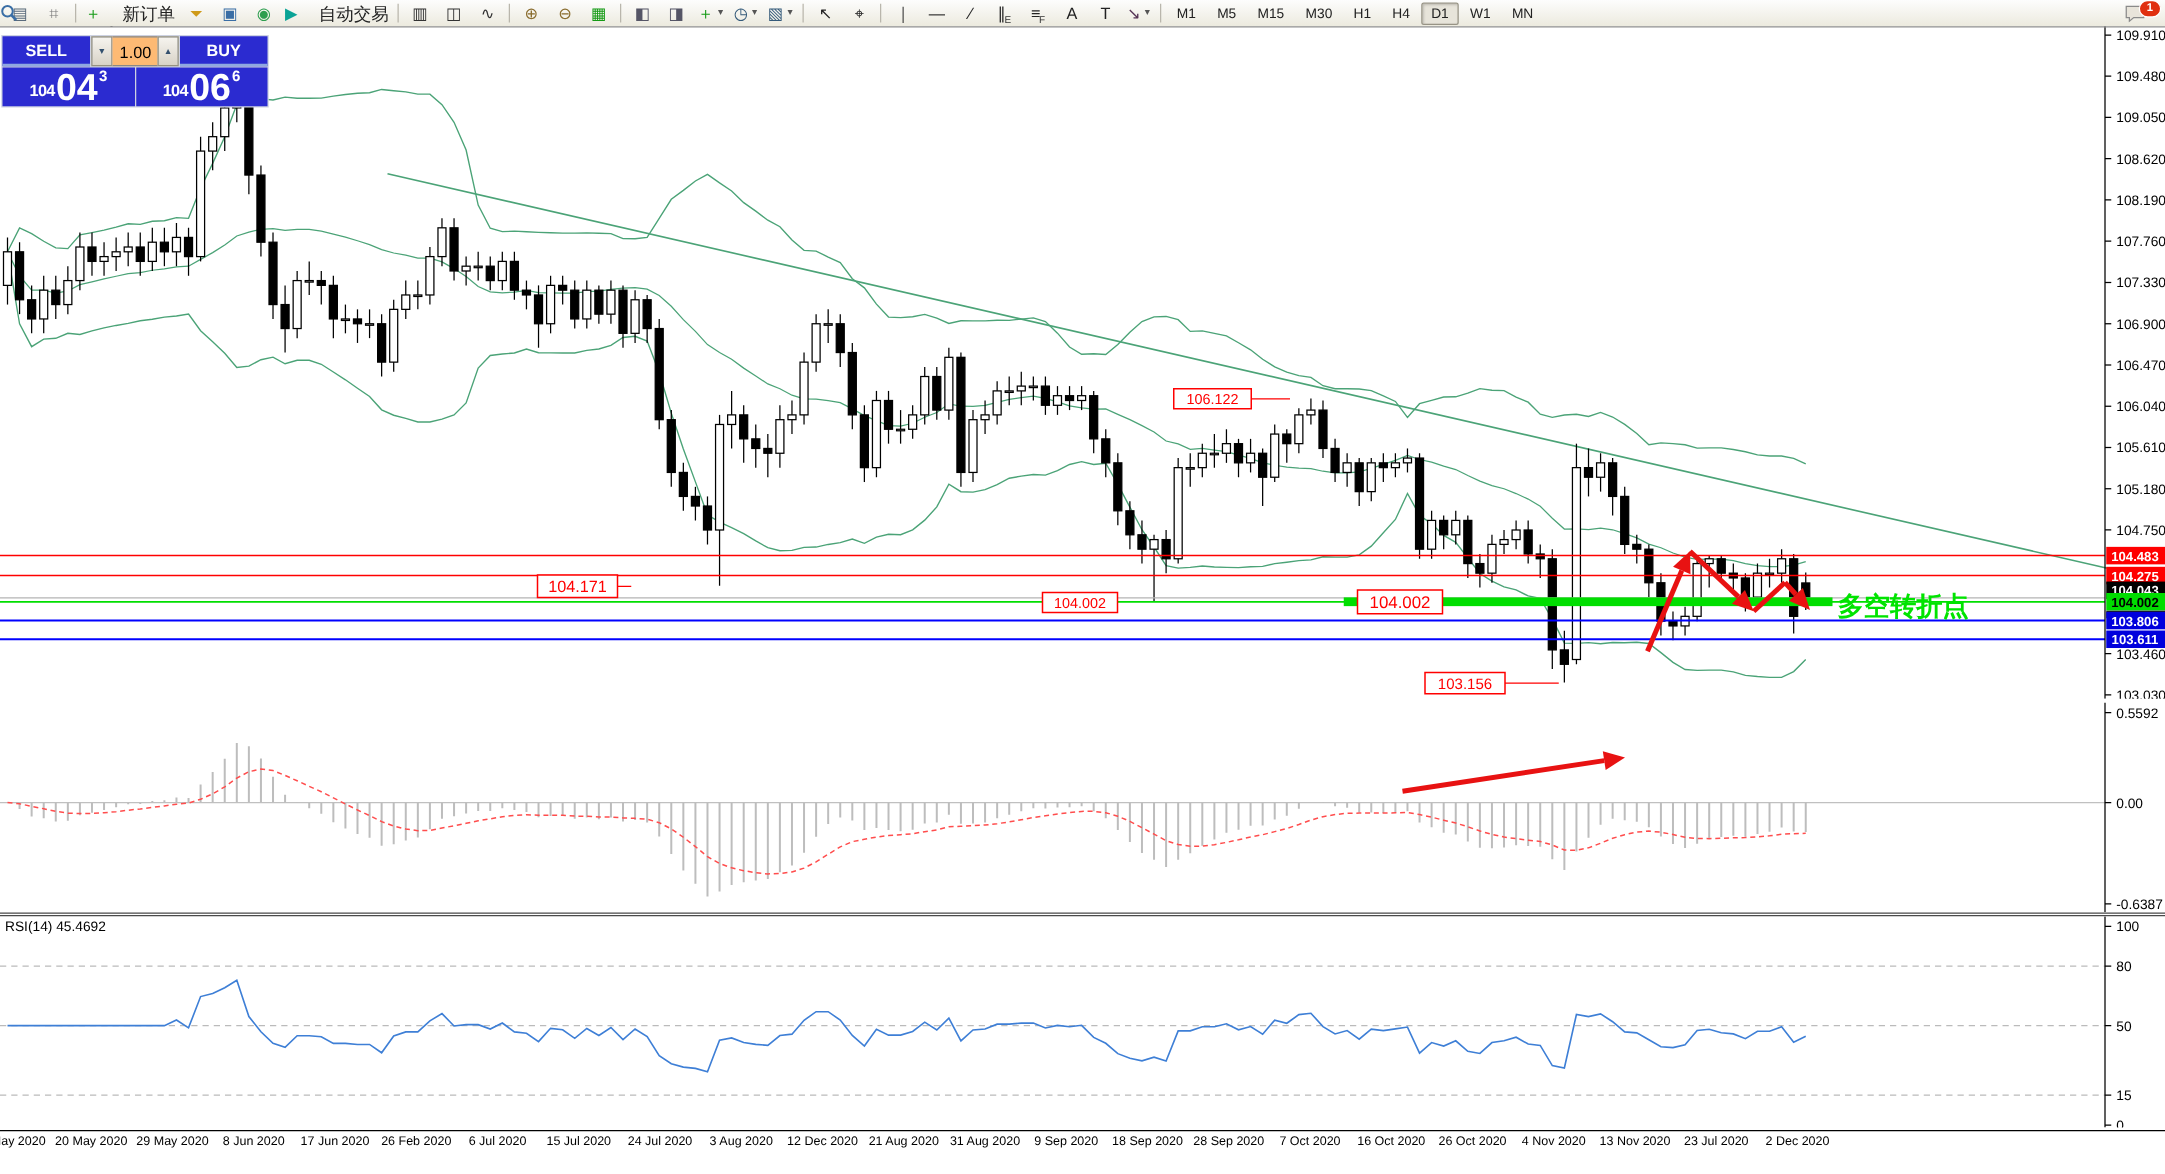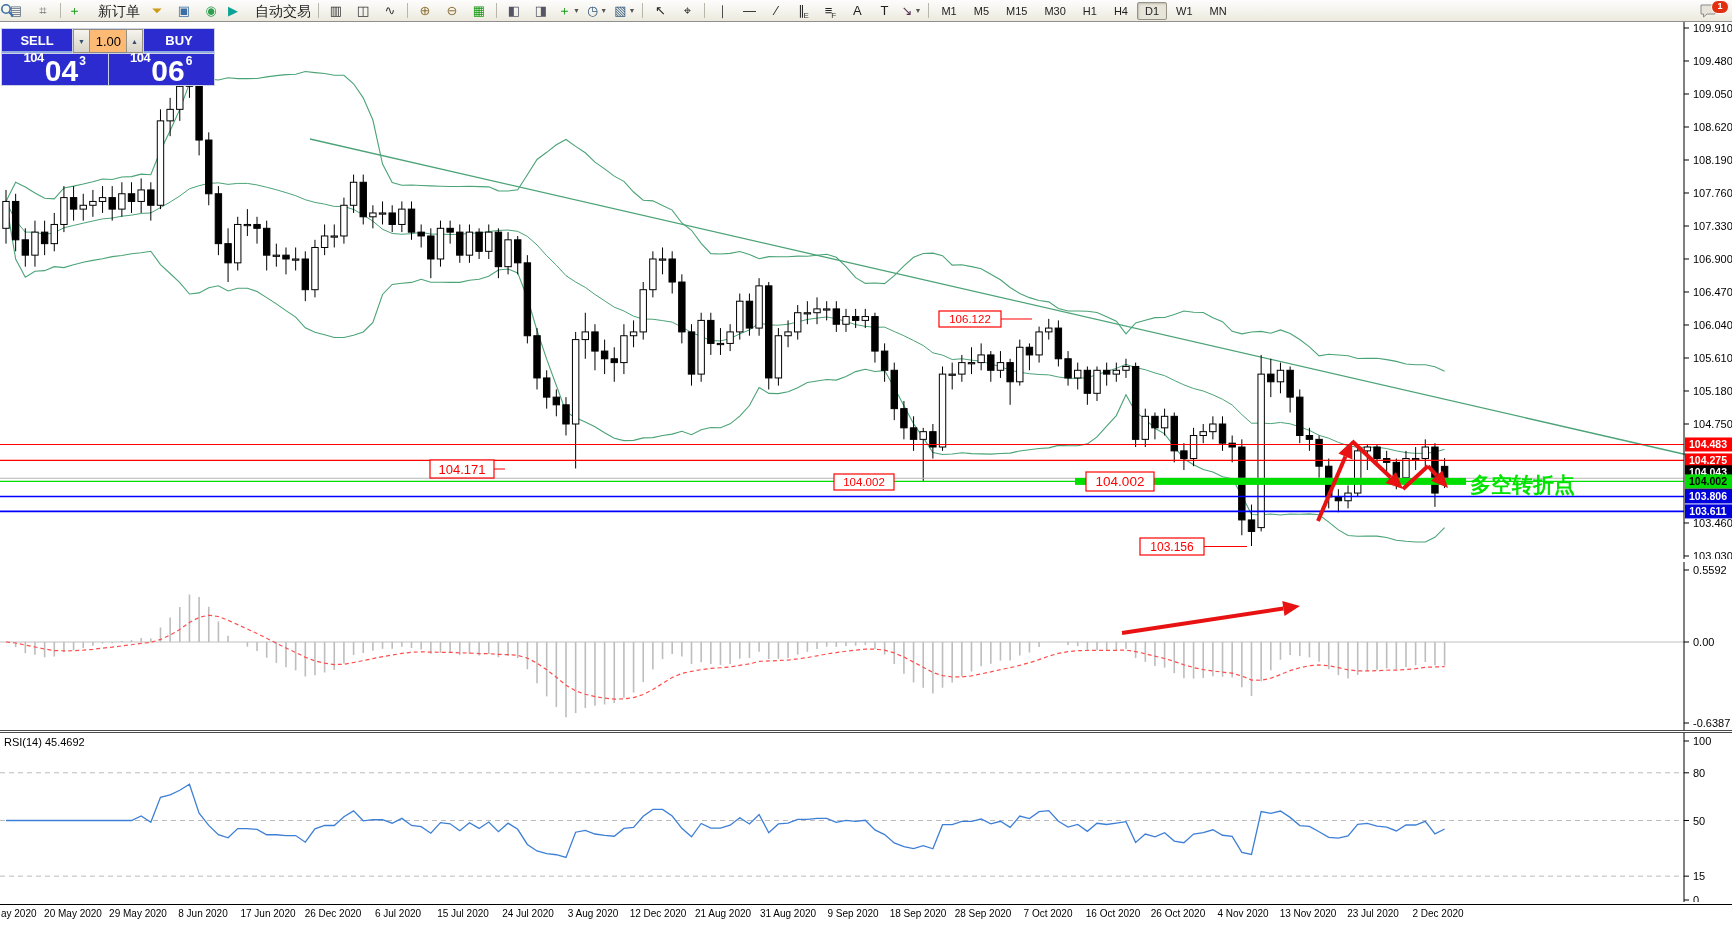--- a/index.html
+++ b/index.html
@@ -38,21 +38,21 @@
   .prow1{display:flex;height:24px;gap:1px}
   .btn-trade{width:70px;background:#2b2bd0;color:#fff;font-size:13px;font-weight:bold;
              display:flex;align-items:center;justify-content:center;border-bottom:2px solid #8fa8e0}
   .vol{flex:1;display:flex}
   .vol .sp{width:15px;background:linear-gradient(#f6f4ef,#d8d3c7);border:1px solid #96927f;font-size:7px;
            display:flex;align-items:center;justify-content:center;color:#33506e}
   .vval{flex:1;background:#fdba74;border:1px solid #888;border-left:none;border-right:none;font-size:13px;
         display:flex;align-items:center;justify-content:flex-end;padding-right:5px;color:#000}
   .prow2{display:flex;height:31px;gap:1px;margin-top:1px}
   .pbox{flex:1;background:#2b2bd0;color:#fff;display:flex;align-items:flex-end;justify-content:center;padding-bottom:2px}
-  .ppre{font-size:13px;font-weight:bold;margin-bottom:18px;letter-spacing:-.5px}
+  .ppre{font-size:13px;font-weight:bold;margin-bottom:3px;letter-spacing:-.5px}
   .pbig{font-size:30px;font-weight:bold;line-height:25px;margin:0 1px}
   .psup{font-size:12px;font-weight:bold;align-self:flex-start;margin-top:0}
 </style>
 </head>
 <body>
 
 <div class="toolbar">
   <span id="tb-icons" style="display:flex;align-items:center;gap:1px">
       <span class="tbtn">
         <span style="color:#5a6b7c">▤</span>
@@ -777,21 +777,21 @@
       <line x1="1684" y1="167" x2="1689" y2="167" stroke="#000"></line>
       <text x="1693" y="171" font-size="11" fill="#000" font-family="Liberation Sans,sans-serif">0</text>
     </svg>
 
   <div class="dates" id="date-axis">
       <span style="left: 8px;">11 May 2020</span>
       <span style="left: 73px;">20 May 2020</span>
       <span style="left: 138px;">29 May 2020</span>
       <span style="left: 203px;">8 Jun 2020</span>
       <span style="left: 268px;">17 Jun 2020</span>
-      <span style="left: 333px;">26 Dec 2020</span>
+      <span style="left: 333px;">26 Feb 2020</span>
       <span style="left: 398px;">6 Jul 2020</span>
       <span style="left: 463px;">15 Jul 2020</span>
       <span style="left: 528px;">24 Jul 2020</span>
       <span style="left: 593px;">3 Aug 2020</span>
       <span style="left: 658px;">12 Dec 2020</span>
       <span style="left: 723px;">21 Aug 2020</span>
       <span style="left: 788px;">31 Aug 2020</span>
       <span style="left: 853px;">9 Sep 2020</span>
       <span style="left: 918px;">18 Sep 2020</span>
       <span style="left: 983px;">28 Sep 2020</span>

